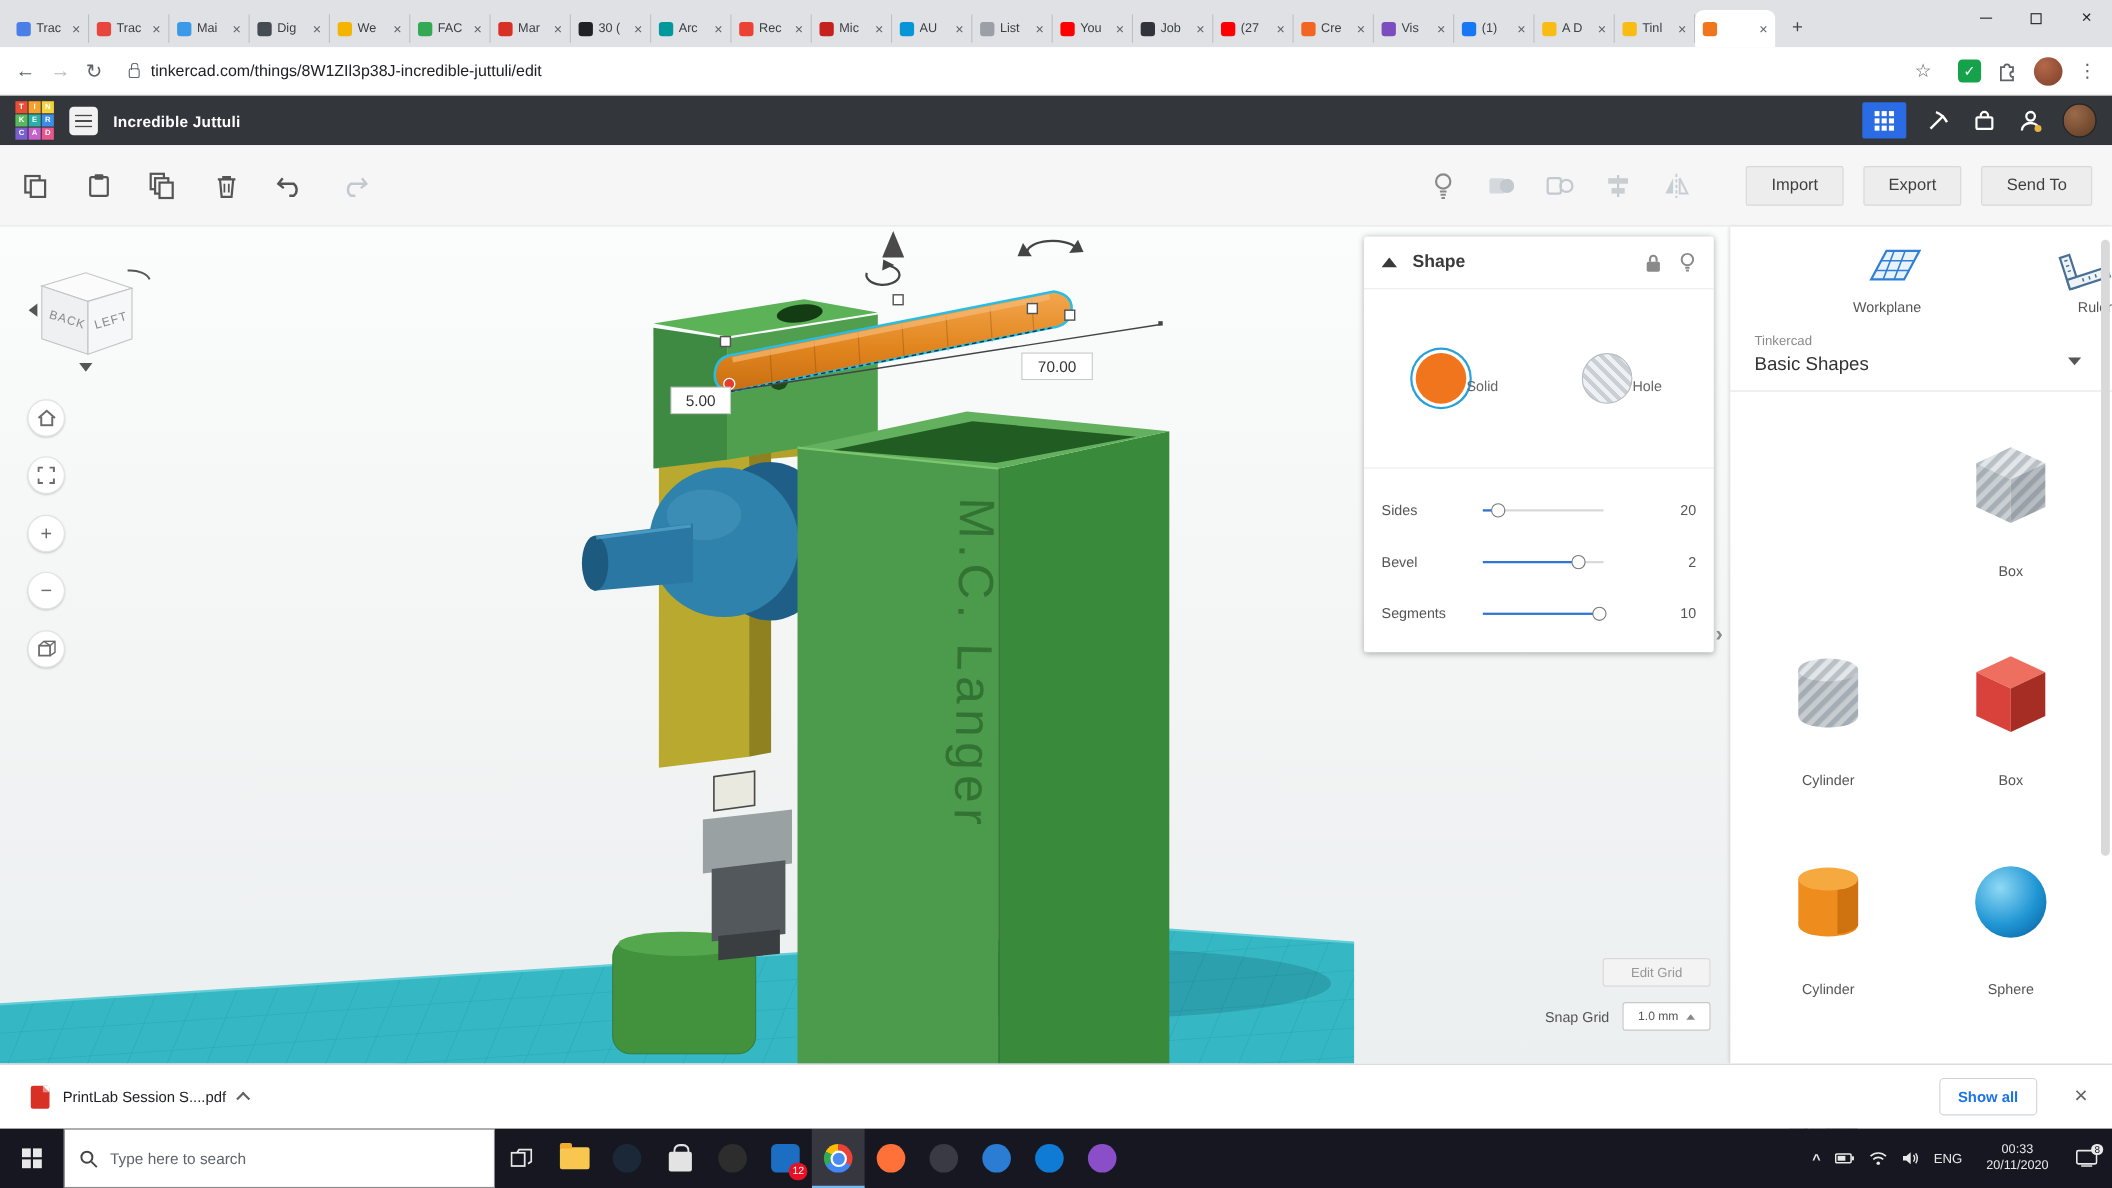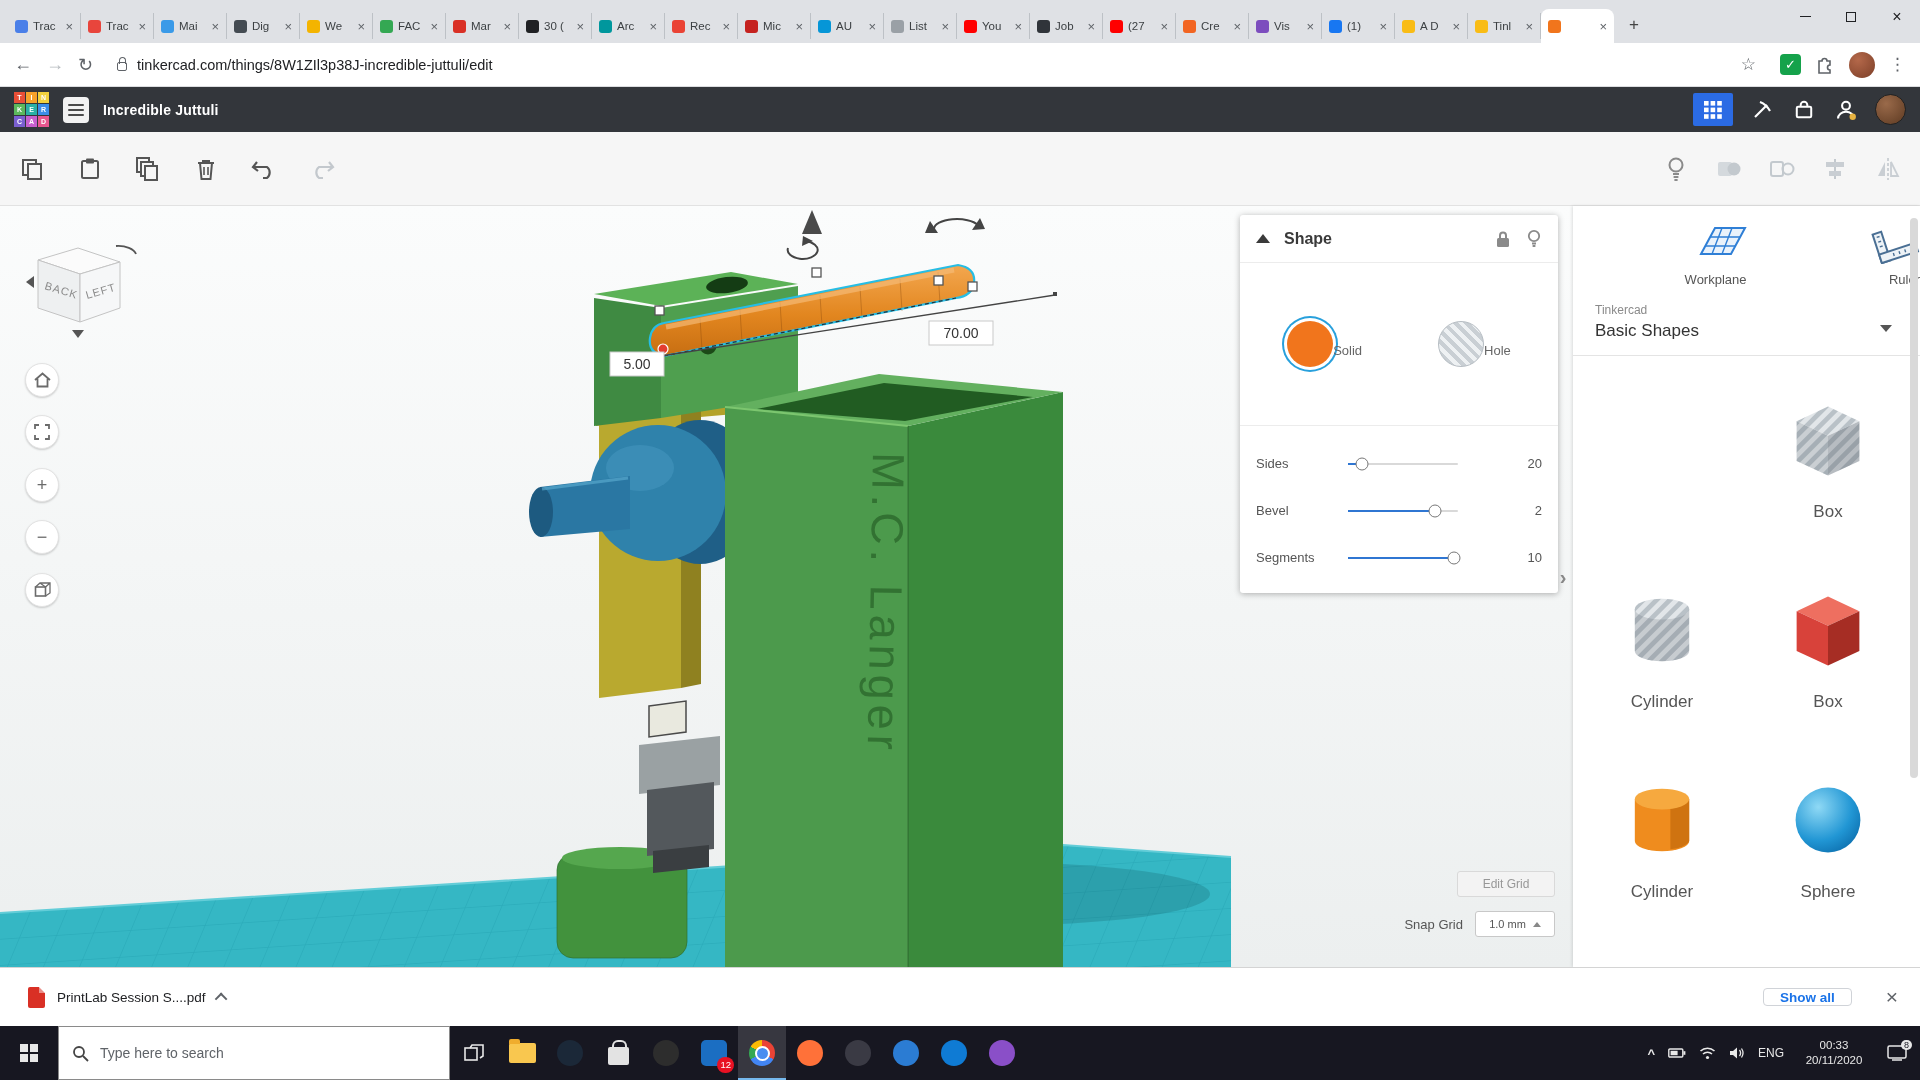--- a/index.html
+++ b/index.html
@@ -100,34 +100,34 @@
   #sidebar{position:absolute;right:0;top:0;bottom:0;width:347px;background:#fff;box-shadow:-1px 0 3px rgba(0,0,0,.12)}
   #sb-tools{display:flex;padding-top:14px}
   .sb-tool{width:50%;display:flex;flex-direction:column;align-items:flex-end;gap:8px}
   .sb-tool-label{font-size:13px;color:#555}
   #library-bar{position:relative;padding:16px 22px 14px;border-bottom:1px solid #e4e4e4}
   #library-kicker{font-size:12px;color:#8a8a8a}
   #library-name{font-size:17px;color:#333;margin-top:4px}
   #library-caret{position:absolute;right:28px;top:38px;width:0;height:0;border-left:6px solid transparent;border-right:6px solid transparent;border-top:7px solid #555}
   #shape-grid{display:grid;grid-template-columns:166px 166px;padding:12px 0 0 6px;justify-items:center}
   .shape-cell{width:160px;height:190px;display:flex;flex-direction:column;align-items:center;justify-content:flex-start;padding-top:26px}
-  .shape-label{margin-top:16px;font-size:17px;color:#555}
+  .shape-label{margin-top:26px;font-size:13px;color:#555}
   #sb-scrollbar{position:absolute;right:2px;top:12px;width:8px;height:560px;background:#d9d9d9;border-radius:4px}
   #sb-collapse{position:absolute;left:1552px;top:350px;width:22px;height:42px;display:flex;align-items:center;justify-content:center;
                font-size:20px;color:#888;font-weight:bold}
 
   
   #downloadbar{top:967px;height:59px;background:#fff;border-top:1px solid #d4d4d4;display:flex;align-items:center;padding:0 18px}
   #dl-chip{display:flex;align-items:center;gap:12px;padding:6px 10px;border-radius:18px}
   #pdf-icon{width:17px;height:21px;background:#d93025;border-radius:2px;position:relative}
   #pdf-icon:before{content:"";position:absolute;top:0;right:0;border-top:6px solid #fff;border-left:6px solid rgba(255,255,255,.45)}
   #dl-name{font-size:13.5px;color:#202124}
   #dl-caret{width:9px;height:9px;border-left:2px solid #5f6368;border-top:2px solid #5f6368;transform:rotate(45deg) translateY(2px)}
   #dl-right{margin-left:auto;display:flex;align-items:center;gap:34px;padding-right:4px}
-  #show-all-btn{height:18px;padding:0 16px;border:1px solid #d0d3d8;border-radius:4px;background:#fff;color:#1a73e8;
+  #show-all-btn{height:34px;padding:0 16px;border:1px solid #d0d3d8;border-radius:4px;background:#fff;color:#1a73e8;
                 font-size:13.5px;font-weight:bold;display:flex;align-items:center}
   #dl-close{font-size:21px;color:#5f6368}
 
   
   #taskbar{top:1026px;height:54px;background:#171721;display:flex;align-items:stretch}
   #start-btn{width:58px;display:flex;align-items:center;justify-content:center}
   #start-btn i{display:grid;grid-template-columns:8px 8px;grid-auto-rows:8px;gap:1.6px}
   #start-btn b{background:#e8e8e8}
   #tb-search{width:392px;background:#fff;border:1px solid #8a8a8a;display:flex;align-items:center;gap:11px;padding-left:13px}
   #tb-search-text{font-size:14px;color:#5f6368}
@@ -422,20 +422,25 @@
             <rect x="6" y="14" width="12" height="5" fill="#c9ced3"></rect>
           </svg>
       </span>
       <span class="ticon">
         <svg width="26" height="24" viewBox="0 0 26 24">
             <path d="M13 1 v22" stroke="#c3c9ce" stroke-width="1.6" stroke-dasharray="3 2"></path>
             <path d="M10 5 L3 19 h7z" fill="#c9ced3"></path>
             <path d="M16 5 l7 14 h-7z" fill="none" stroke="#c9ced3" stroke-width="1.8"></path>
           </svg>
       </span>
+      <div id="btn-wrap">
+        <div class="tbtn">Import</div>
+        <div class="tbtn">Export</div>
+        <div class="tbtn">Send To</div>
+      </div>
     </div>
   </div>
 
   <div id="main" class="row">
 
     <svg id="scene" viewBox="0 0 1920 761" preserveAspectRatio="none">
       <defs>
         <pattern id="wp" width="36" height="27" patternUnits="userSpaceOnUse" patternTransform="skewX(-26) rotate(-4)">
           <path d="M0 0 H36 M0 0 V27" stroke="#28a7b6" stroke-width="1.4" fill="none"></path>
         </pattern>

